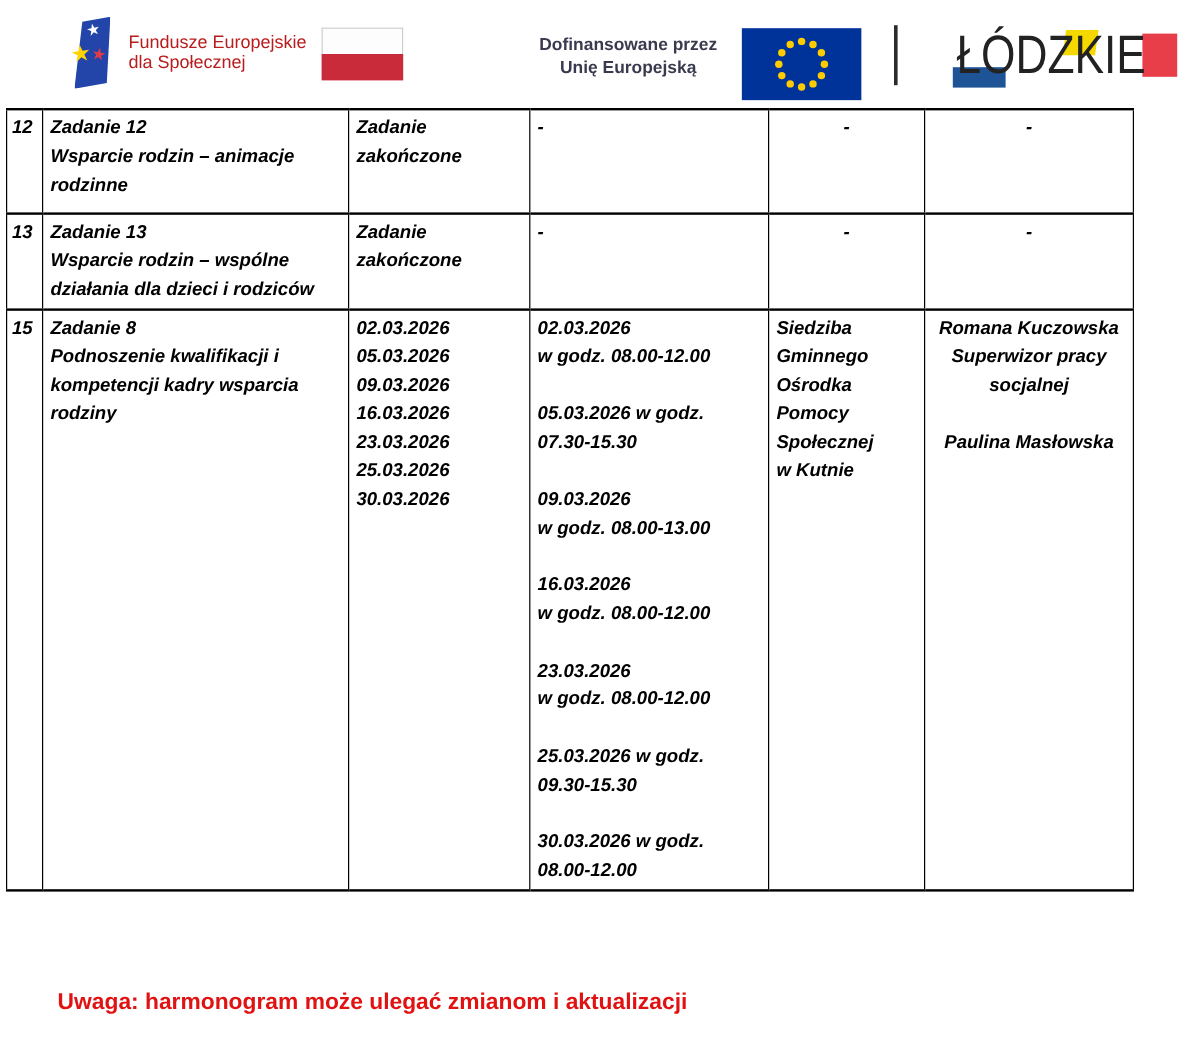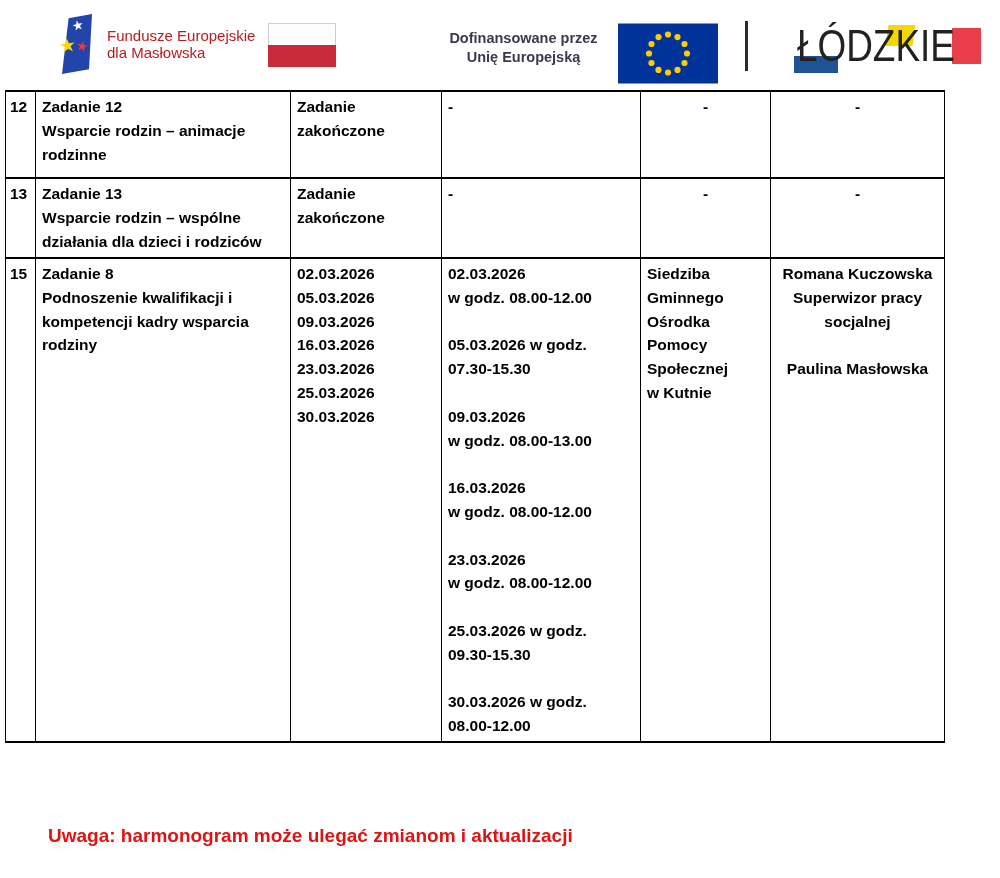--- a/index.html
+++ b/index.html
@@ -45,21 +45,21 @@
     font-weight:400; letter-spacing:0px; transform:scaleX(0.82); transform-origin:left center;
     white-space:nowrap;
   }
 
   
   .sched { position:absolute; left:5px; top:90px; border-collapse:collapse; table-layout:fixed; width:939px; }
   .sched td {
     border-top:2px solid #000; border-bottom:2px solid #000;
     border-left:1.5px solid #000; border-right:1.5px solid #000;
     vertical-align:top; padding:3px 6px 3px 6px;
-    font-weight:bold; font-size:15.5px; line-height:23.8px; color:#000;
+    font-weight:bold; font-style:italic; font-size:15.5px; line-height:23.8px; color:#000;
     white-space:pre-line; overflow:hidden;
   }
   .sched td.num { padding-left:4px; padding-right:2px; }
   .sched td.c-center { text-align:center; }
   .sched tr.r12 { height:87px; }
   .sched tr.r13 { height:80px; }
   .sched tr.r14 { height:478px; }
 
   
   .note {
@@ -76,21 +76,21 @@
 
     <div class="fe-logo">
       <div class="fe-flag">
         <div class="flagbody"></div>
         <span class="fe-star white">★</span>
         <span class="fe-star yellow">★</span>
         <span class="fe-star red">★</span>
       </div>
       <div class="fe-text">
         <div>Fundusze Europejskie</div>
-        <div>dla Masłowska</div>
+        <div>dla Społecznej</div>
       </div>
     </div>
 
     <div class="pl-logo">
       <div class="pl-flag">
         <div class="white"></div>
         <div class="red"></div>
       </div>
     </div>
 

